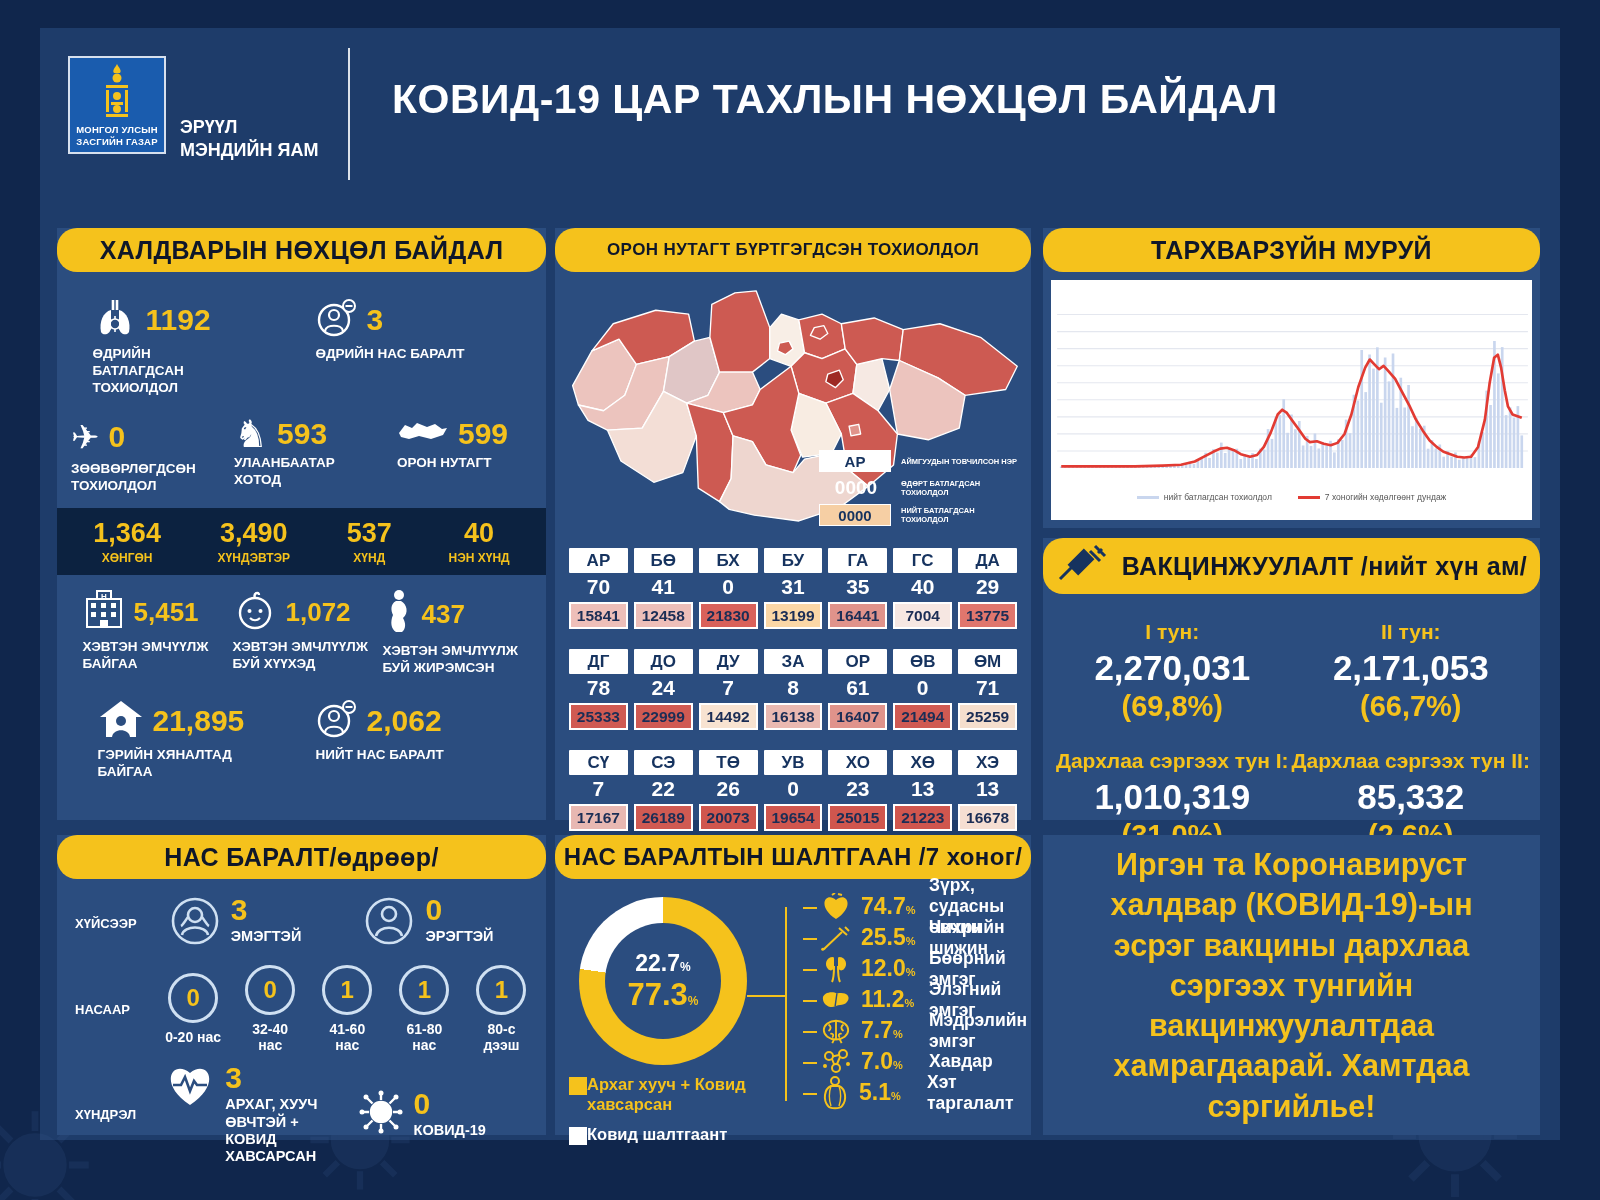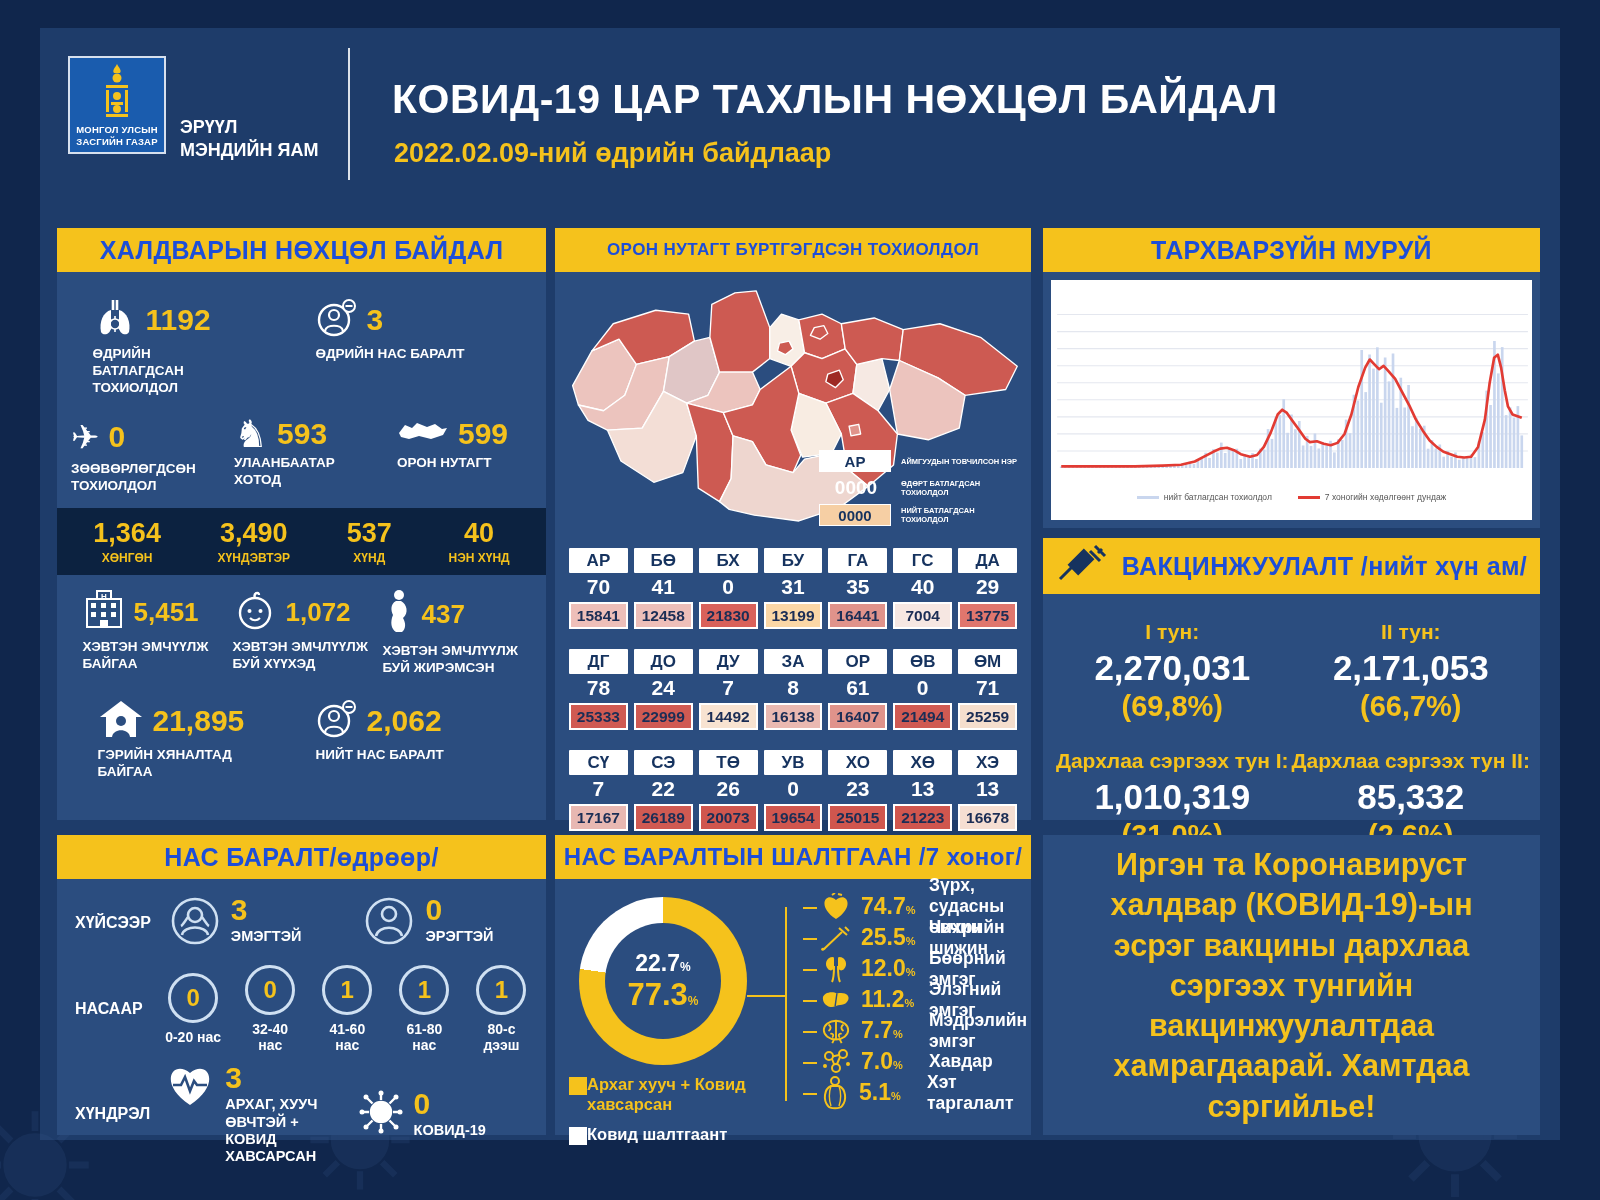--- a/index.html
+++ b/index.html
@@ -12,22 +12,22 @@
   #logo-box{position:absolute;left:68px;top:56px;width:98px;height:98px;background:#1a5cae;
             border:2px solid #d7e0ee;display:flex;flex-direction:column;align-items:center;justify-content:flex-end;padding:4px 2px;}
   #logo-box .soyombo{position:absolute;top:6px;left:50%;transform:translateX(-50%);}
   .gov-l{color:#fff;font-size:9.5px;line-height:1.25;text-align:center;letter-spacing:.2px;}
   #ministry{position:absolute;left:180px;top:116px;color:#fff;font-size:18px;line-height:1.25;}
   #hdr-divider{position:absolute;left:348px;top:48px;width:2px;height:132px;background:rgba(255,255,255,.85);}
   #page-title{position:absolute;left:392px;top:76px;color:#fff;font-size:41px;letter-spacing:.5px;}
   #page-subtitle{position:absolute;left:394px;top:138px;color:#f5c21c;font-size:27px;}
   
   .panel{position:absolute;background:#2b4d7f;}
-  .phead{height:44px;background:#f5c21c;color:#1d4ed8;display:flex;align-items:center;justify-content:center;
-         font-size:25px;letter-spacing:.4px;}
+  .phead{height:44px;background:#f5c21c;color:#0f172a;display:flex;align-items:center;justify-content:center;
+         font-size:25px;letter-spacing:.4px;border-radius:20px;}
   
   #p-infection{left:57px;top:228px;width:489px;height:592px;}
   .stat-row{display:flex;justify-content:center;}
   .stat{display:flex;flex-direction:column;align-items:flex-start;margin:0 14px;}
   .stat .top{display:flex;align-items:center;gap:9px;}
   .stat .num{color:#f5c21c;font-size:30px;}
   .stat .lbl{color:#fff;font-size:13.5px;line-height:1.25;margin-top:4px;max-width:150px;}
   #sev-strip{background:#0c2240;display:flex;justify-content:space-around;align-items:center;
              padding:10px 8px;margin:14px 0;}
   .sev{text-align:center;}
@@ -59,21 +59,21 @@
   #p-vax{left:1043px;top:538px;width:497px;height:282px;}
   #p-vax .phead{height:56px;gap:14px;}
   #vax-grid{display:grid;grid-template-columns:1fr 1fr;padding:26px 10px 0 10px;row-gap:26px;}
   .vax{text-align:center;}
   .vax .lbl{color:#f5c21c;font-size:21px;}
   .vax .num{color:#fff;font-size:35px;margin-top:4px;}
   .vax .pct{color:#f5c21c;font-size:29px;margin-top:2px;}
   
   #p-deaths{left:57px;top:835px;width:489px;height:300px;}
   .drow{display:flex;align-items:center;padding:0 6px 0 18px;}
-  .drow .rl{width:86px;color:#fff;font-size:16px;}
+  .drow .rl{width:86px;color:#fff;font-size:13px;}
   .ditem{display:flex;align-items:flex-start;gap:10px;margin:0 18px;}
   .ditem .num{color:#f5c21c;font-size:30px;line-height:1;}
   .ditem .lbl{color:#fff;font-size:14.5px;margin-top:3px;line-height:1.2;max-width:170px;}
   .age{display:flex;flex-direction:column;align-items:center;margin:0 8px;width:66px;}
   .age .circ{width:50px;height:50px;border:3px solid #cfe0f2;border-radius:50%;display:flex;align-items:center;justify-content:center;color:#f5c21c;font-size:24px;}
   .age .lbl{color:#fff;font-size:14px;text-align:center;margin-top:6px;line-height:1.15;}
   
   #p-causes{left:555px;top:835px;width:476px;height:300px;}
   #donut-area{position:absolute;left:14px;top:62px;width:200px;}
   #donut-chart{position:relative;width:168px;height:168px;border-radius:50%;margin-left:10px;}
@@ -141,21 +141,20 @@
       </svg>
     <div class="gov-l">МОНГОЛ УЛСЫН</div>
     <div class="gov-l">ЗАСГИЙН ГАЗАР</div>
   </div>
   <div id="ministry">
     <div>ЭРҮҮЛ</div>
     <div>МЭНДИЙН ЯАМ</div>
   </div>
   <div id="hdr-divider"></div>
   <div id="page-title">КОВИД-19 ЦАР ТАХЛЫН НӨХЦӨЛ БАЙДАЛ</div>
-  <div id="page-subtitle">2022.02.09-ний өдрийн байдлаар</div>
 
   <div id="p-infection" class="panel">
     <div class="phead">ХАЛДВАРЫН НӨХЦӨЛ БАЙДАЛ</div>
     <div class="stat-row" style="margin-top:26px;">
 
         <div class="stat" style="width:195px">
           <div class="top">
             <span><svg width="44" height="40" viewBox="0 0 44 40">
                 <path d="M20 2 v10 M24 2 v10" stroke="#fff" stroke-width="2.6" fill="none"></path>
                 <path d="M18 12 C10 14 6 24 8 34 C10 38 17 37 18 30 Z" fill="#fff"></path>

